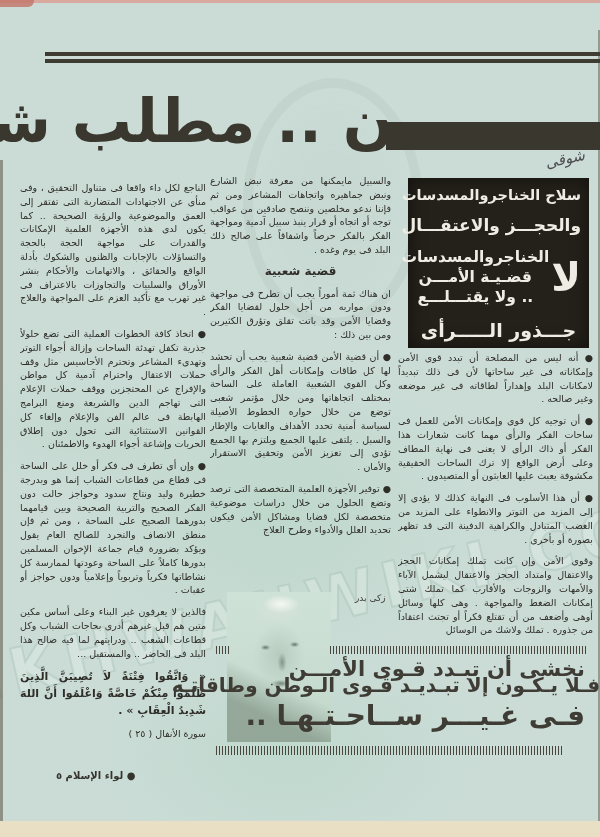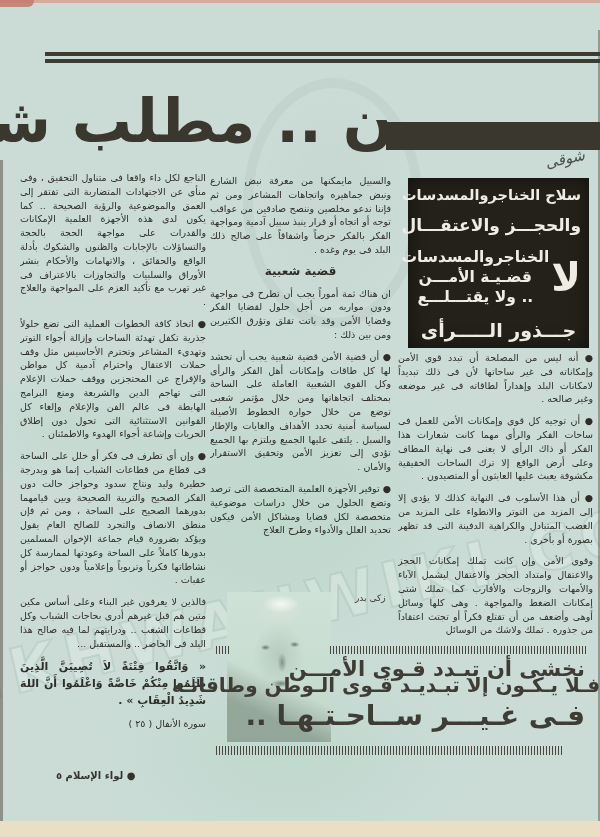--- a/index.html
+++ b/index.html
@@ -50,21 +50,21 @@
   .alert-box .l2{font-size:17px;font-weight:bold;text-align:center;white-space:nowrap;}
   .alert-row{display:flex;direction:rtl;align-items:center;}
   .alert-big{font-size:40px;font-weight:bold;line-height:58px;padding-left:2px;}
   .alert-stack{flex:1;text-align:center;}
   .alert-stack div{font-size:15.5px;font-weight:bold;line-height:20px;white-space:nowrap;}
   .alert-box .l6{font-size:19px;font-weight:bold;text-align:center;white-space:nowrap;}
   
   .col{position:absolute;direction:rtl;text-align:justify;font-size:9.5px;line-height:13.8px;
     color:#2f2d28;overflow:hidden;}
   .col p{margin:0 0 8px;}
-  .col-left{left:20px;top:171px;width:186px;height:582px;}
+  .col-left{left:20px;top:181px;width:186px;height:582px;}
   .col-middle{left:210px;top:174px;width:181px;height:420px;}
   .col-right{left:398px;top:351px;width:195px;height:295px;}
   .mid-heading{font-weight:bold;font-size:12px;text-align:center;margin:2px 0 8px;}
   .quote{font-weight:bold;font-size:11px;line-height:17px;margin:4px 0 6px;}
   .source{font-size:9.5px;margin-right:26px;}
   .footer{position:absolute;left:24px;top:770px;font-size:10px;font-weight:bold;direction:rtl;color:#35332d;margin-left:32px;}
   
   .photo{position:absolute;left:227px;top:592px;width:104px;height:150px;filter:blur(.4px);
     background:
       radial-gradient(ellipse 26px 13px at 52% 8%, rgba(246,249,244,.95), rgba(246,249,244,0) 70%),

